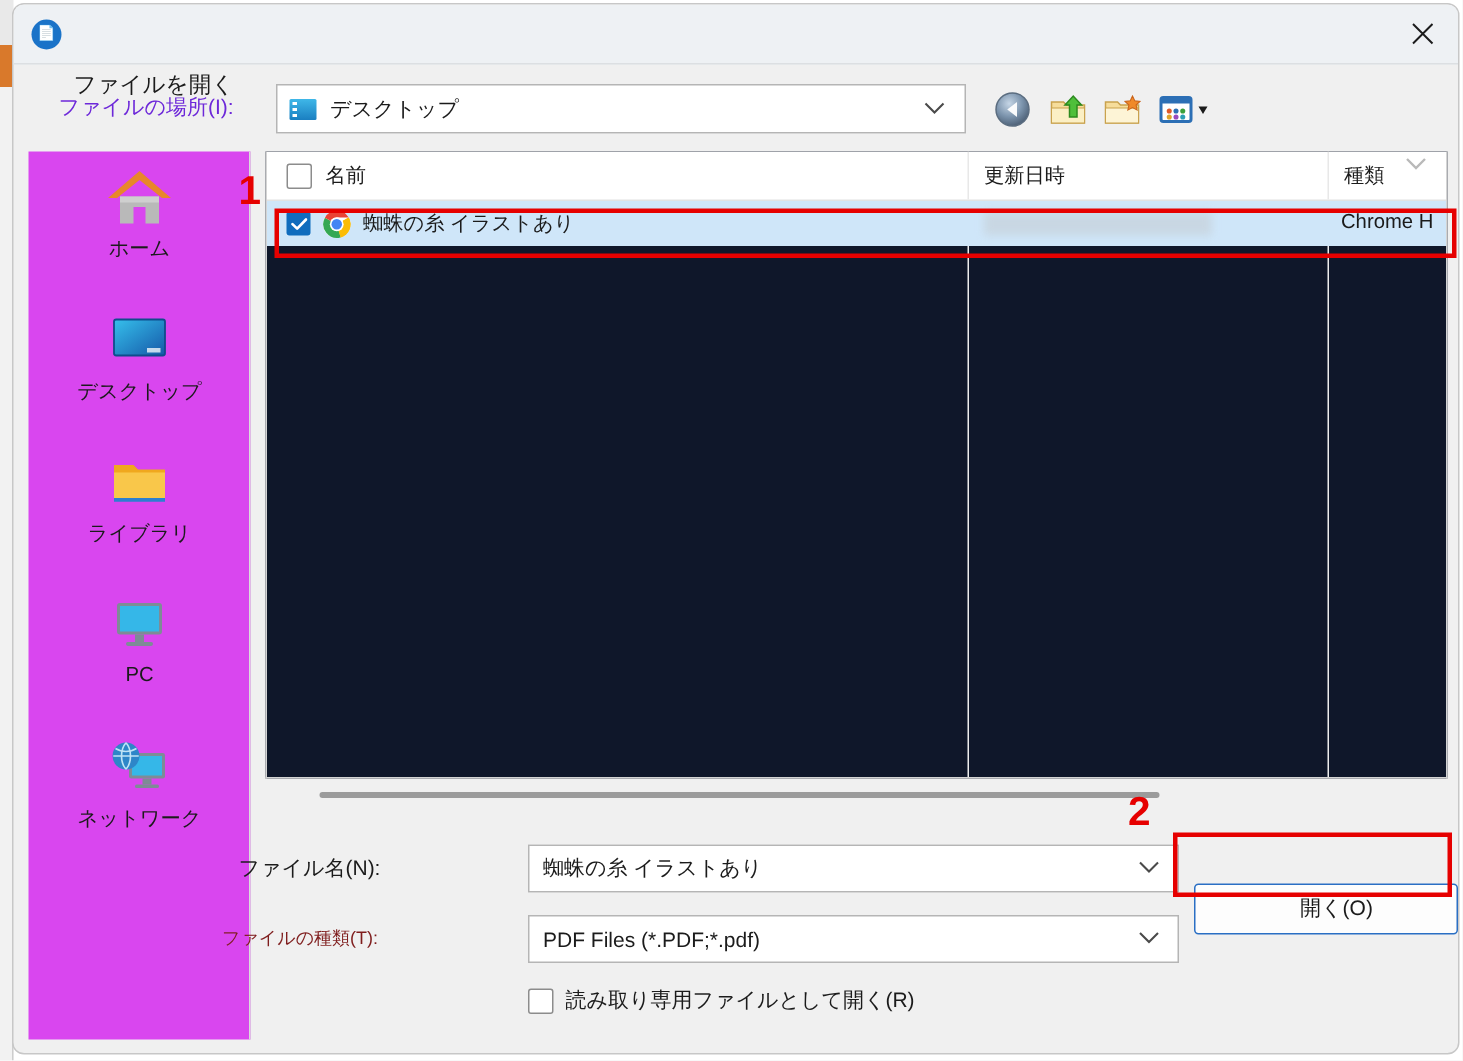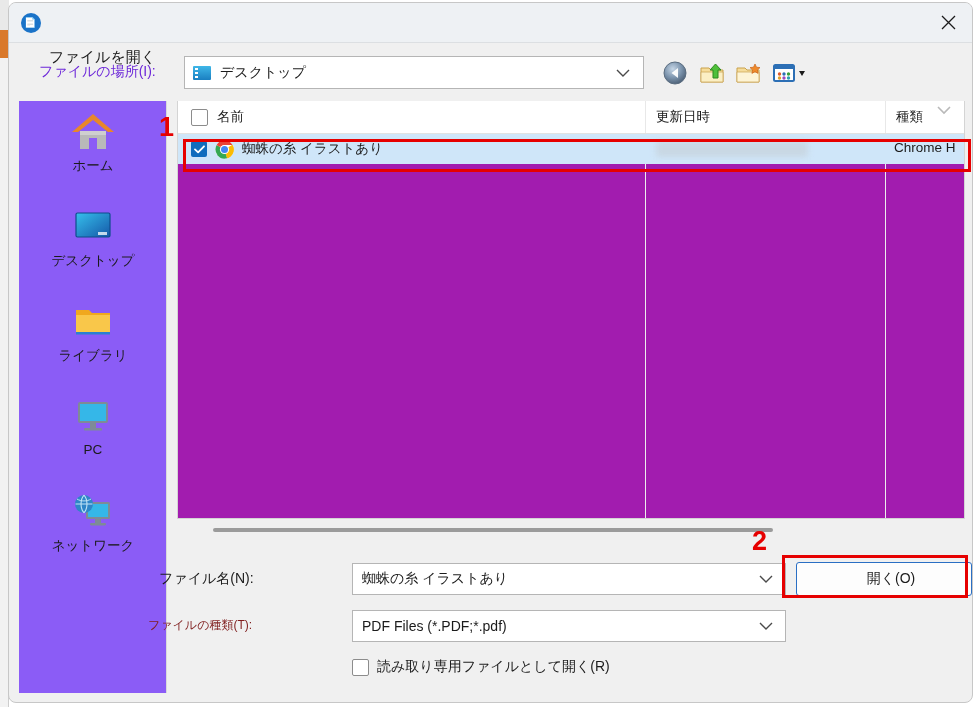--- a/index.html
+++ b/index.html
@@ -105,21 +105,21 @@
   .tb { position: absolute; top: 57px; width: 26px; height: 26px; }
   #tb-back  { left: 653px; }
   #tb-up    { left: 690px; }
   #tb-new   { left: 727px; }
   #tb-views { left: 763px; width: 40px; }
 
   
   #places {
     position: absolute; left: 10px; top: 98px;
     width: 148px; height: 592px;
-    background: #8b5cf6;
+    background: #d946ef;
     border-right: 1px solid #dadada;
     box-sizing: border-box;
   }
   .place {
     position: absolute; left: 0; width: 148px;
     text-align: center; cursor: default;
   }
   .place .pi { height: 46px; display:flex; align-items:center; justify-content:center; }
   .place .pl {
     font-size: 13.5px; color: #1b1b1b; margin-top: 2px; white-space: nowrap;
@@ -127,21 +127,21 @@
   #place-0 { top: 8px; }
   #place-1 { top: 103px; }
   #place-2 { top: 198px; }
   #place-3 { top: 293px; }
   #place-4 { top: 388px; }
 
   
   #filelist {
     position: absolute; left: 168px; top: 98px;
     width: 788px; height: 418px;
-    background: #a21caf;
+    background: #0f172a;
     border: 1px solid #d4d4d4;
     border-top: none;
     box-sizing: border-box;
     overflow: hidden;
   }
   #list-header {
     position: absolute; left: 0; top: 0; width: 788px; height: 33px;
     background: #ffffff;
     border-bottom: 1px solid #e2e2e2;
     box-sizing: border-box;
@@ -239,21 +239,21 @@
   #readonly-label { margin-left: 8px; font-size: 14px; color: #1b1b1b; white-space: nowrap; }
 
   
   .btn {
     position: absolute; width: 176px; height: 34px;
     background: #fdfdfd; border: 1px solid #b9b9b9; border-radius: 3px;
     box-sizing: border-box;
     display: flex; align-items: center; justify-content: center;
     font-size: 14px; color: #1b1b1b; cursor: default;
   }
-  #open-button { left: 787px; top: 559px; border: 1px solid #2a6fc4; padding-left: 14px; }
+  #open-button { left: 787px; top: 586px; border: 1px solid #2a6fc4; padding-left: 14px; }
   #cancel-button { left: 787px; top: 606px; }
 
   
   .annot-box {
     position: absolute; border: 3px solid #e60000; box-sizing: border-box;
     pointer-events: none;
   }
   #annot-row { left: 183px; top: 139px; width: 788px; height: 33px; }
   #annot-open { left: 782px; top: 555px; width: 186px; height: 43px; }
   .annot-num {

